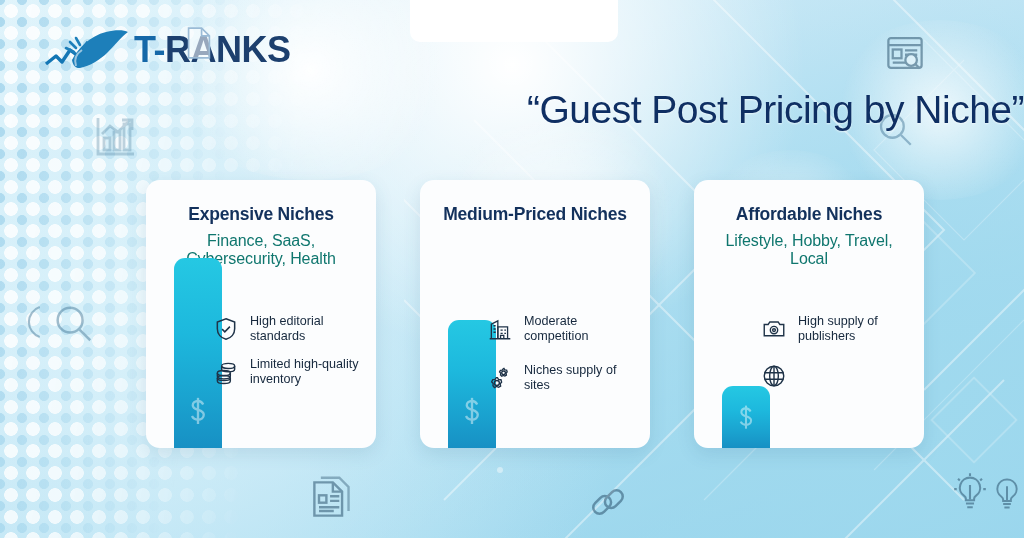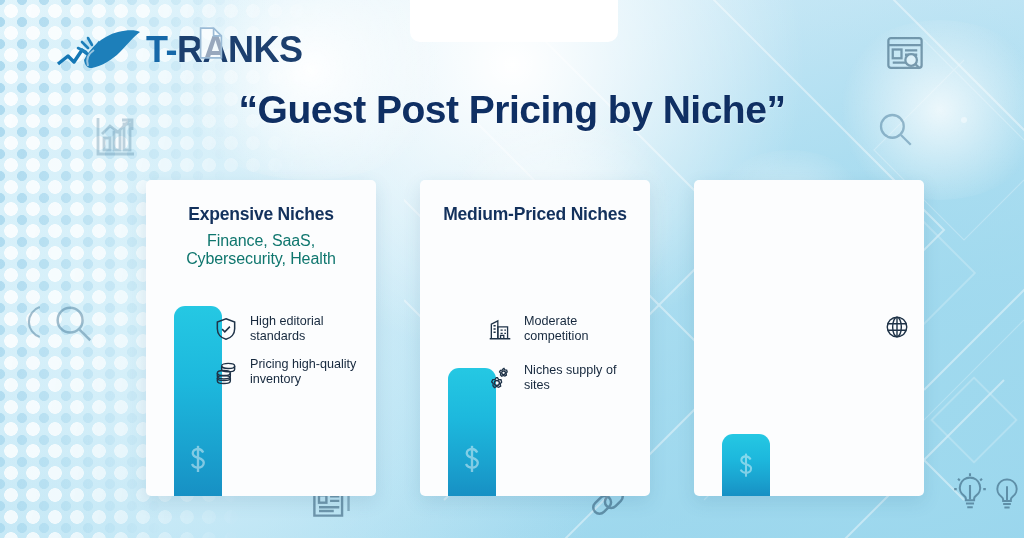--- a/index.html
+++ b/index.html
@@ -36,37 +36,37 @@
   .bg-net{position:absolute;right:0;top:0;width:620px;height:538px;opacity:.55;}
   .bg-net svg{display:block;}
   .bg-glow{position:absolute;border-radius:50%;pointer-events:none;
     background:radial-gradient(circle, rgba(255,255,255,.95) 0%, rgba(255,255,255,0) 70%);}
 
   
   .top-plate{position:absolute;left:410px;top:-18px;width:208px;height:60px;
     background:#ffffff;border-radius:10px;filter:blur(.4px);}
 
   
-  .logo{position:absolute;left:56px;top:26px;display:flex;align-items:center;gap:4px;}
+  .logo{position:absolute;left:44px;top:26px;display:flex;align-items:center;gap:4px;}
   .logo-mark{width:86px;height:48px;}
   .logo-text{position:relative;font-size:36px;font-weight:bold;letter-spacing:-.5px;
     color:#1c3f6e;line-height:1;}
   .logo-text .tr{color:#1668a8;}
   .logo-doc{position:absolute;left:52px;top:-6px;width:26px;height:34px;}
 
   
-  .title{position:absolute;left:0;right:0;top:88px;text-align:center;
-    font-size:39px;font-weight:bold;color:#0f2f63;letter-spacing:-.5px;
+  .title{position:absolute;left:0;right:0;top:88px;text-align:right;
+    font-size:39px;font-weight:normal;color:#0f2f63;letter-spacing:-.5px;
     text-shadow:0 1px 2px rgba(255,255,255,.6);}
 
   
   .cards{position:absolute;left:102px;top:180px;width:822px;height:268px;
     display:flex;justify-content:space-between;}
-  .card{position:relative;width:256px;height:316px;background:#fcfdfe;
-    border-radius:5px;box-shadow:0 6px 18px rgba(40,90,130,.13);overflow:hidden;margin-left:44px;}
+  .card{position:relative;width:256px;height:268px;background:#fcfdfe;
+    border-radius:14px;box-shadow:0 6px 18px rgba(40,90,130,.13);overflow:hidden;margin-left:44px;}
   .card-head{padding:24px 12px 0;text-align:center;}
   .card-title{font-size:17.5px;font-weight:bold;color:#13315c;letter-spacing:-.2px;}
   .card-sub{margin-top:7px;font-size:16px;color:#0f766e;letter-spacing:-.1px;}
 
   .bar{position:absolute;bottom:0;border-radius:11px 11px 0 0;
     background:linear-gradient(180deg,#25c8e3 0%,#1db8dd 40%,#1aa2cf 75%,#1790c4 100%);
     display:flex;align-items:flex-end;justify-content:center;}
   .bar .dollar{margin-bottom:14px;opacity:.45;}
 
   .feats{position:absolute;right:14px;display:flex;flex-direction:column;gap:18px;}
@@ -247,21 +247,21 @@
           <span class="feat-icon">
             <svg width="26" height="26" viewBox="0 0 24 24" fill="none" stroke="currentColor" stroke-width="1.3">
               <ellipse cx="14" cy="6.4" rx="6" ry="2.4"></ellipse>
                 <path d="M8 6.4v3c0 1.3 2.7 2.4 6 2.4s6-1.1 6-2.4v-3"></path>
               <ellipse cx="10" cy="13" rx="6" ry="2.4"></ellipse>
                 <path d="M4 13v3c0 1.3 2.7 2.4 6 2.4s6-1.1 6-2.4v-3"></path>
               <ellipse cx="10" cy="17.6" rx="6" ry="2.4"></ellipse>
                 <path d="M4 17.6v2.6c0 1.3 2.7 2.4 6 2.4s6-1.1 6-2.4v-2.6"></path>
             </svg>
           </span>
-          <span class="feat-text">Pricing high-quality inventory</span>
+          <span class="feat-text">Limited high-quality inventory</span>
         </div>
       </div>
     </div>
 
     <div class="card">
       <div class="card-head">
         <div class="card-title">Medium-Priced Niches</div>
       </div>
       <div class="bar" style="left:28px;width:48px;height:128px;">
         <span class="dollar">
@@ -292,32 +292,46 @@
               <path d="M9.6 11.6l1.2 1.8 2.1.2.6 2.1-1.3 1.7.4 2.1-1.9 1.1-1.9-.8-1.9 1-1.4-1.6.2-2.1-1.4-1.6 1-2 2.1-.2 1.2-1.7z"></path>
               <circle cx="9.1" cy="16.6" r="2.3"></circle>
             </svg>
           </span>
           <span class="feat-text">Niches supply of sites</span>
         </div>
       </div>
     </div>
 
     <div class="card">
+      <div class="card-head">
+        <div class="card-title">Affordable Niches</div>
+        <div class="card-sub">Lifestyle, Hobby, Travel, Local</div>
+      </div>
       <div class="bar" style="left:28px;width:48px;height:62px;border-radius:11px 11px 0 0;">
         <span class="dollar" style="margin-bottom:10px;">
           <svg width="24" height="30" viewBox="0 0 18 26" fill="none" stroke="#ffffff" stroke-width="1.8">
             <path d="M13 6.5C12 4.6 10.6 3.8 9 3.8c-2.4 0-4 1.4-4 3.3 0 4.6 8.4 2.6 8.4 7.3 0 2.2-1.9 3.7-4.4 3.7-2 0-3.7-.9-4.6-2.8"></path>
             <path d="M9 1.4v20"></path>
           </svg>
         </span>
       </div>
       <div class="feats" style="top:134px;">
         <div class="feat">
           <span class="feat-icon">
             <svg width="26" height="26" viewBox="0 0 24 24" fill="none" stroke="currentColor" stroke-width="1.3">
+              <path d="M3 7.8h3.6l1.6-2.3h7.6l1.6 2.3H21v10.4H3z"></path>
+              <circle cx="12" cy="13" r="3.4"></circle>
+                <circle cx="12" cy="13" r="1.3"></circle>
+            </svg>
+          </span>
+          <span class="feat-text">High supply of publishers</span>
+        </div>
+        <div class="feat">
+          <span class="feat-icon">
+            <svg width="26" height="26" viewBox="0 0 24 24" fill="none" stroke="currentColor" stroke-width="1.3">
               <circle cx="12" cy="12" r="9"></circle>
                 <ellipse cx="12" cy="12" rx="4" ry="9"></ellipse>
               <path d="M3.4 9h17.2M3.4 15h17.2M12 3v18"></path>
             </svg>
           </span>
         </div>
       </div>
     </div>
 
   </div>

